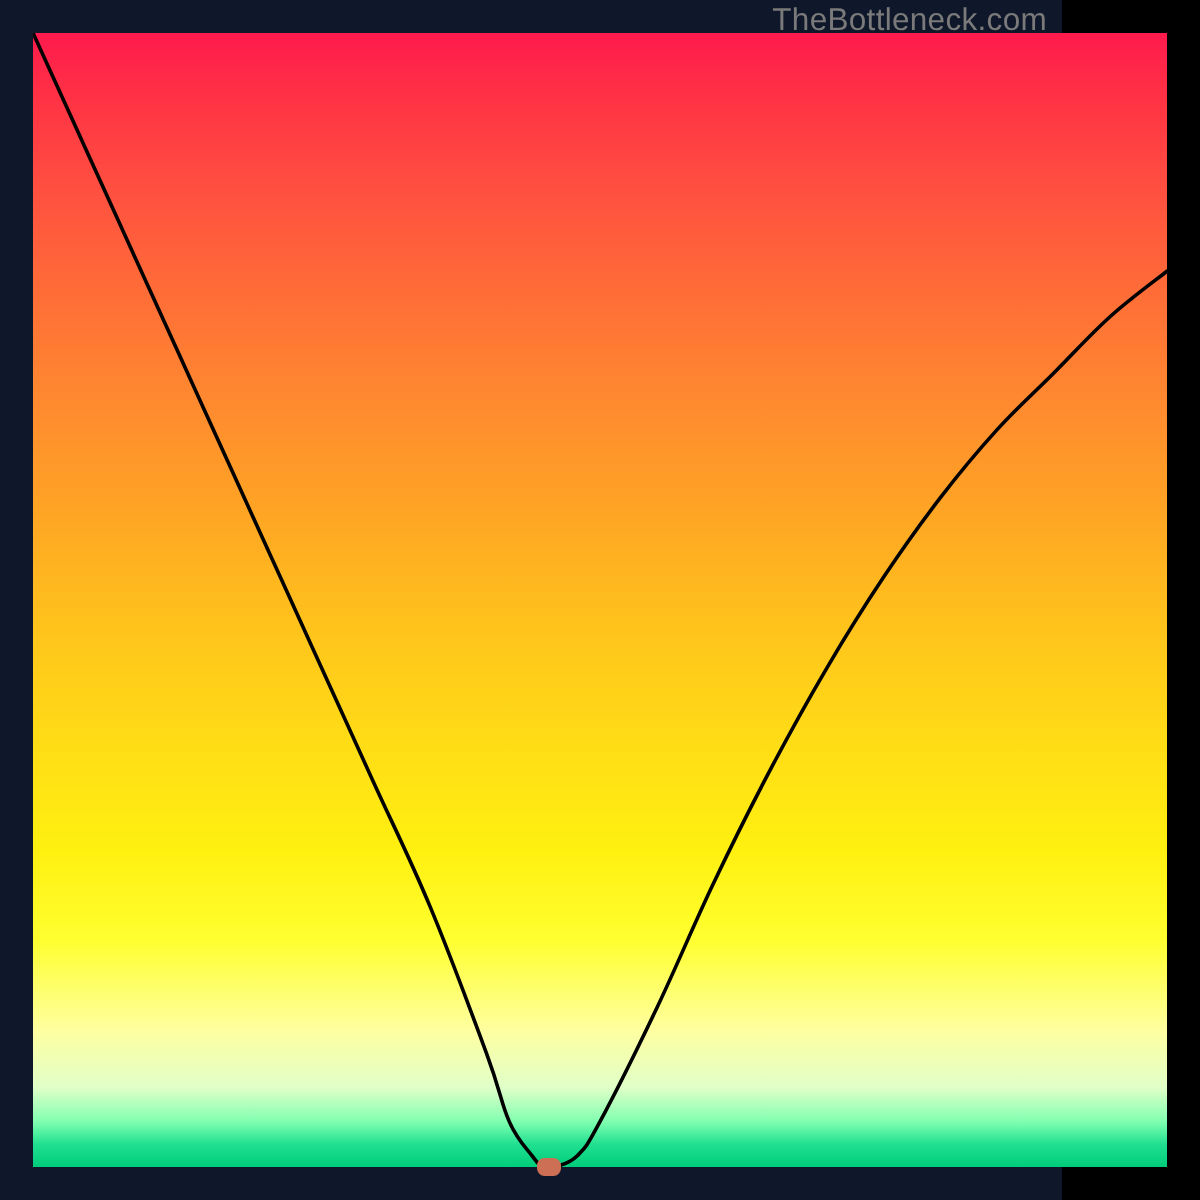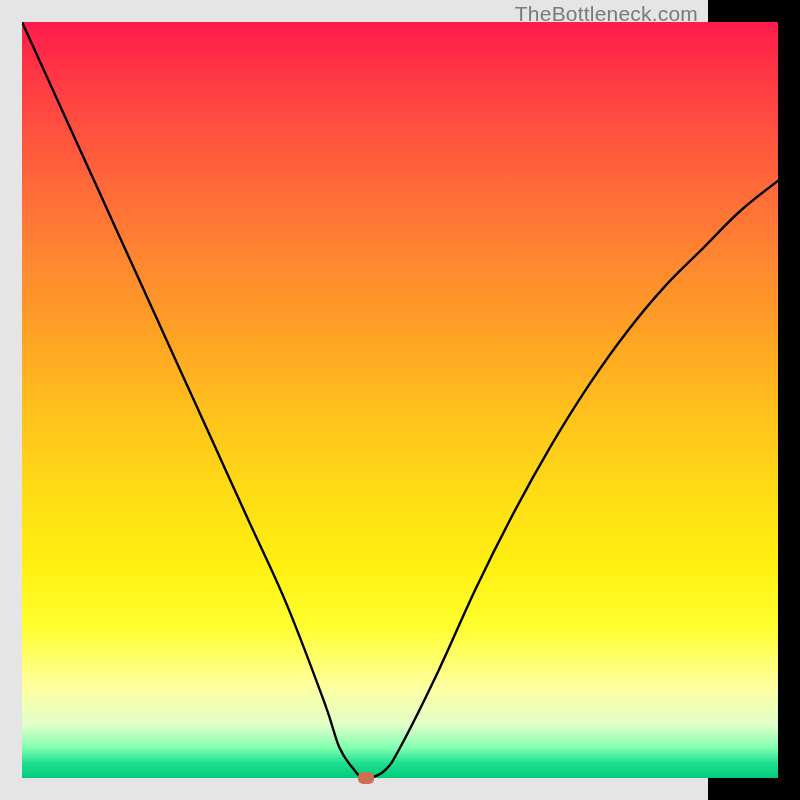--- a/index.html
+++ b/index.html
@@ -8,21 +8,21 @@
     width: 800px;
     height: 800px;
     overflow: hidden;
     background: #000;
     font-family: Arial, Helvetica, sans-serif;
   }
   .frame {
     position: relative;
     width: 708px;
     height: 800px;
-    background: #e5e5e5;
+    background: #0f172a;
   }
   .plot {
     position: absolute;
     left: 22px;
     top: 22px;
     width: 756px;
     height: 756px;
     background: linear-gradient(to bottom,
       #ff1a4d 0%,
       #ff3344 6%,

